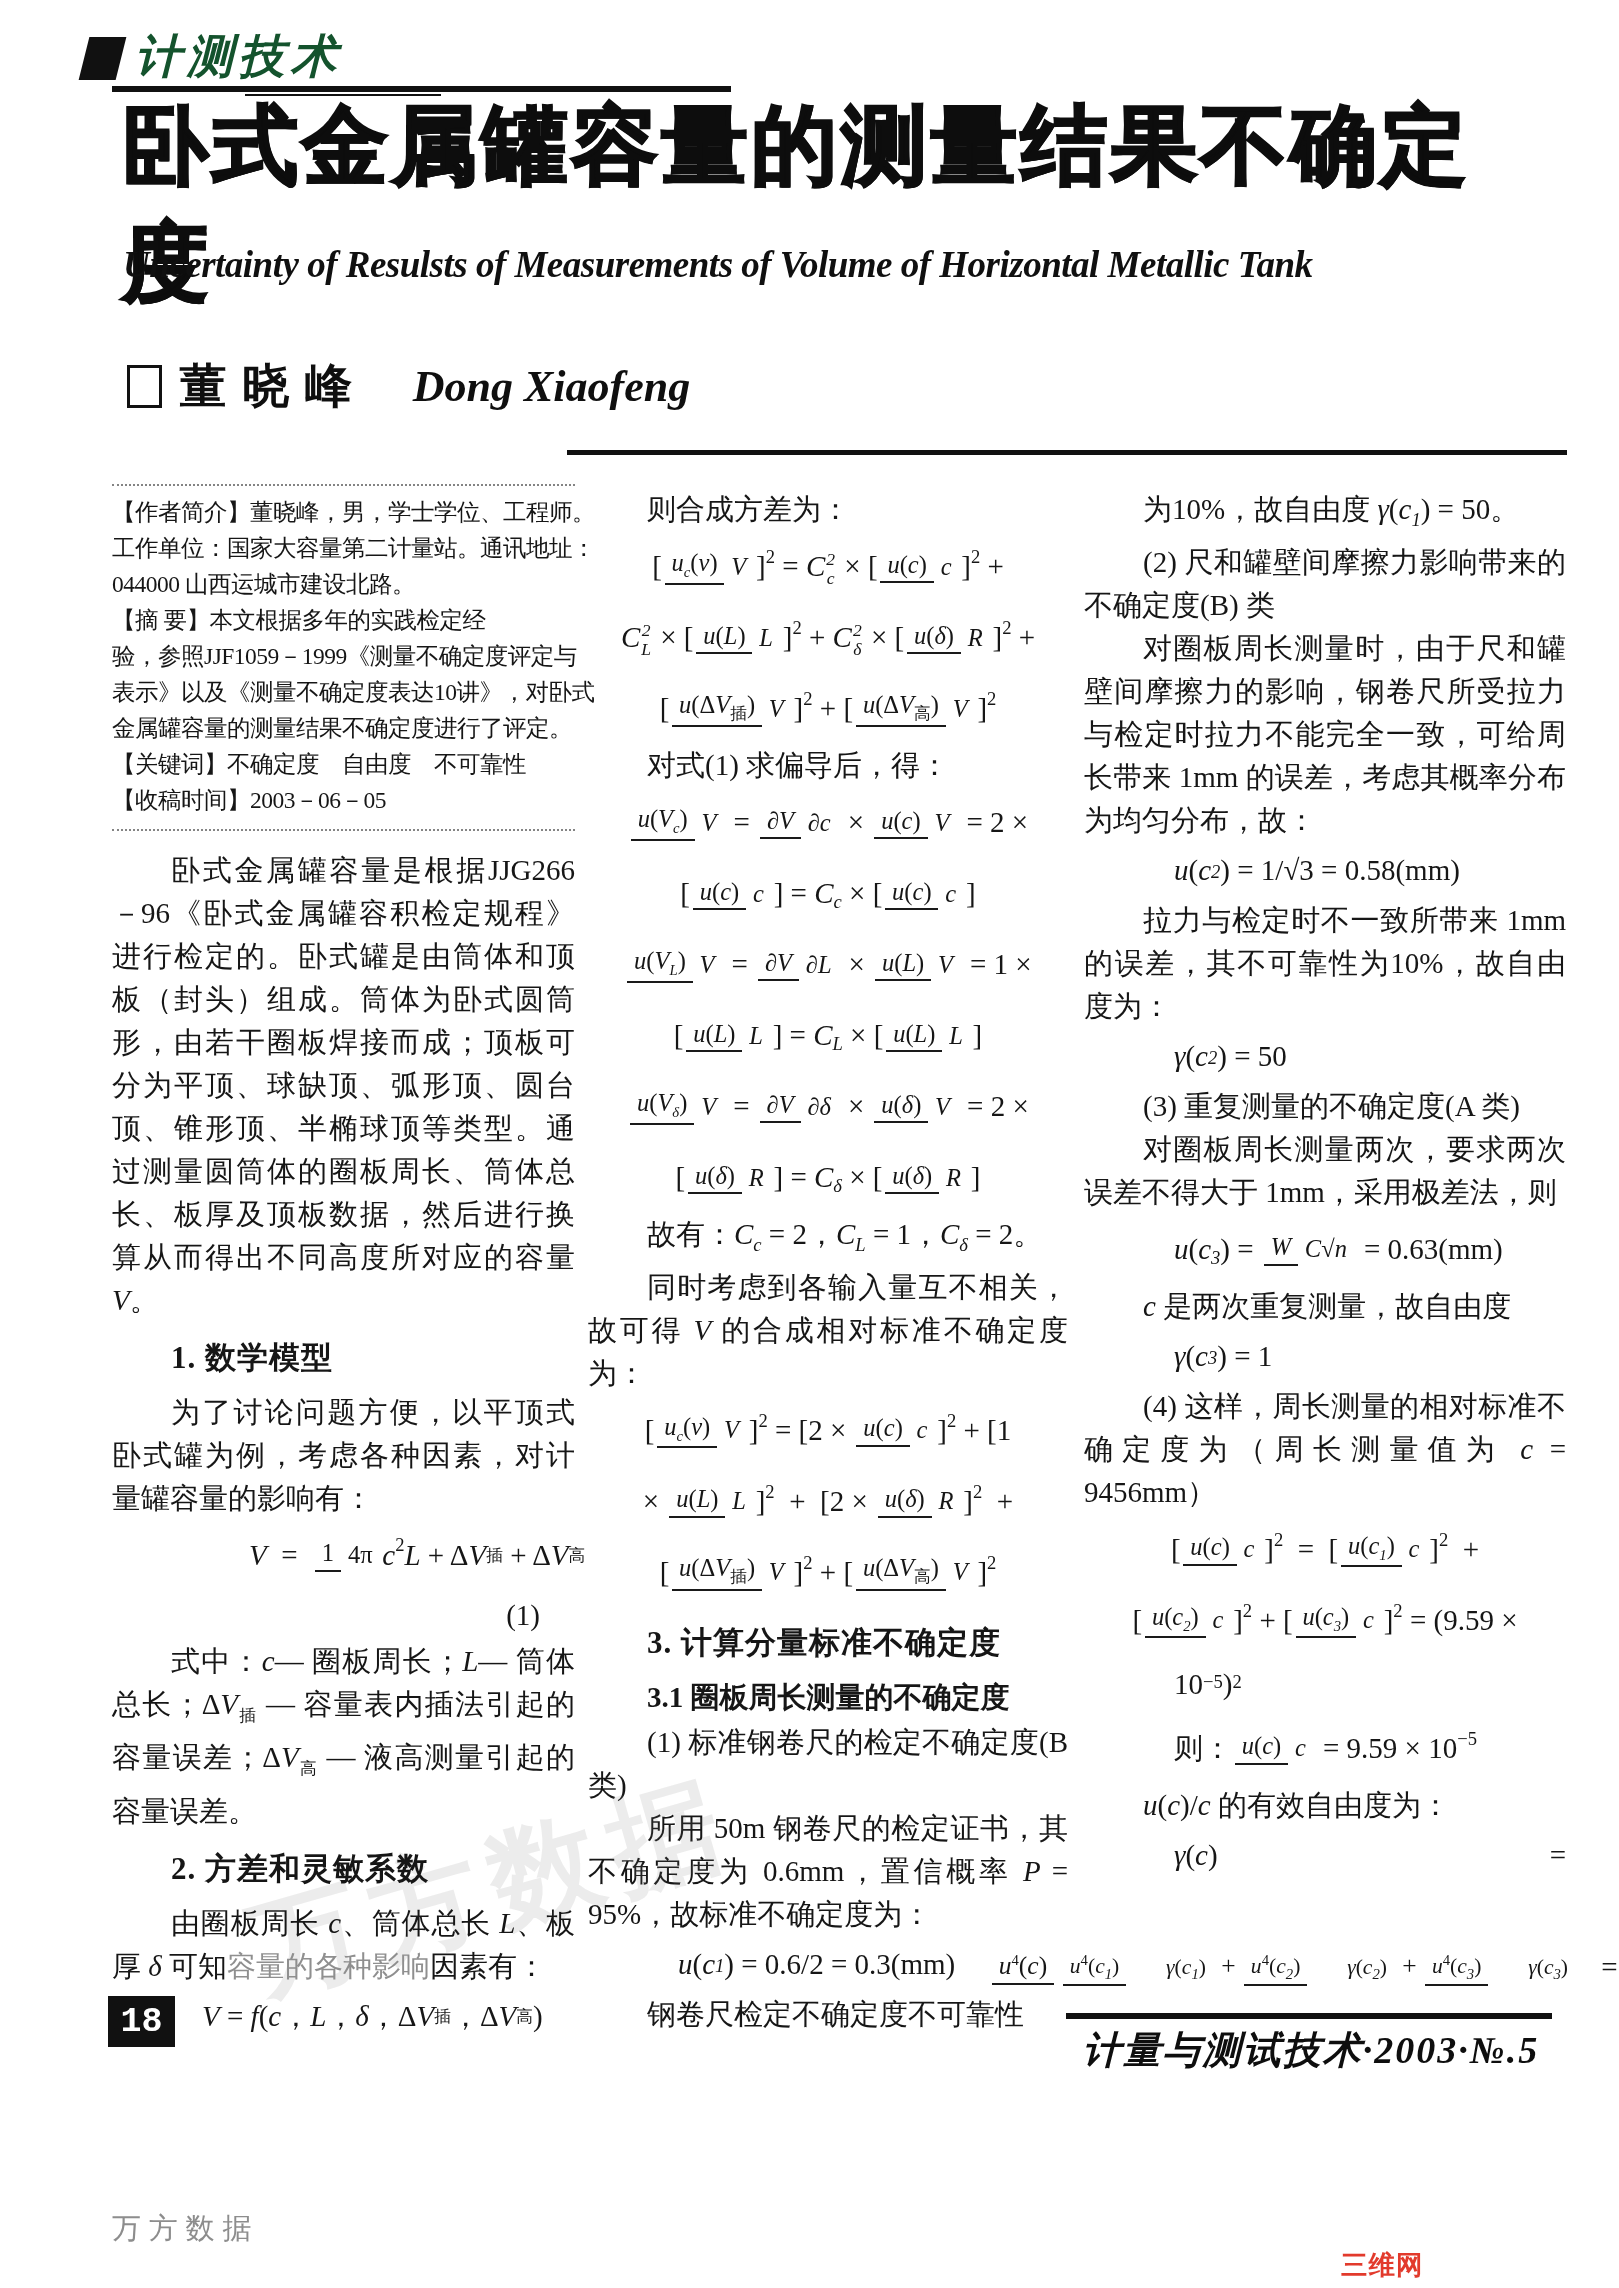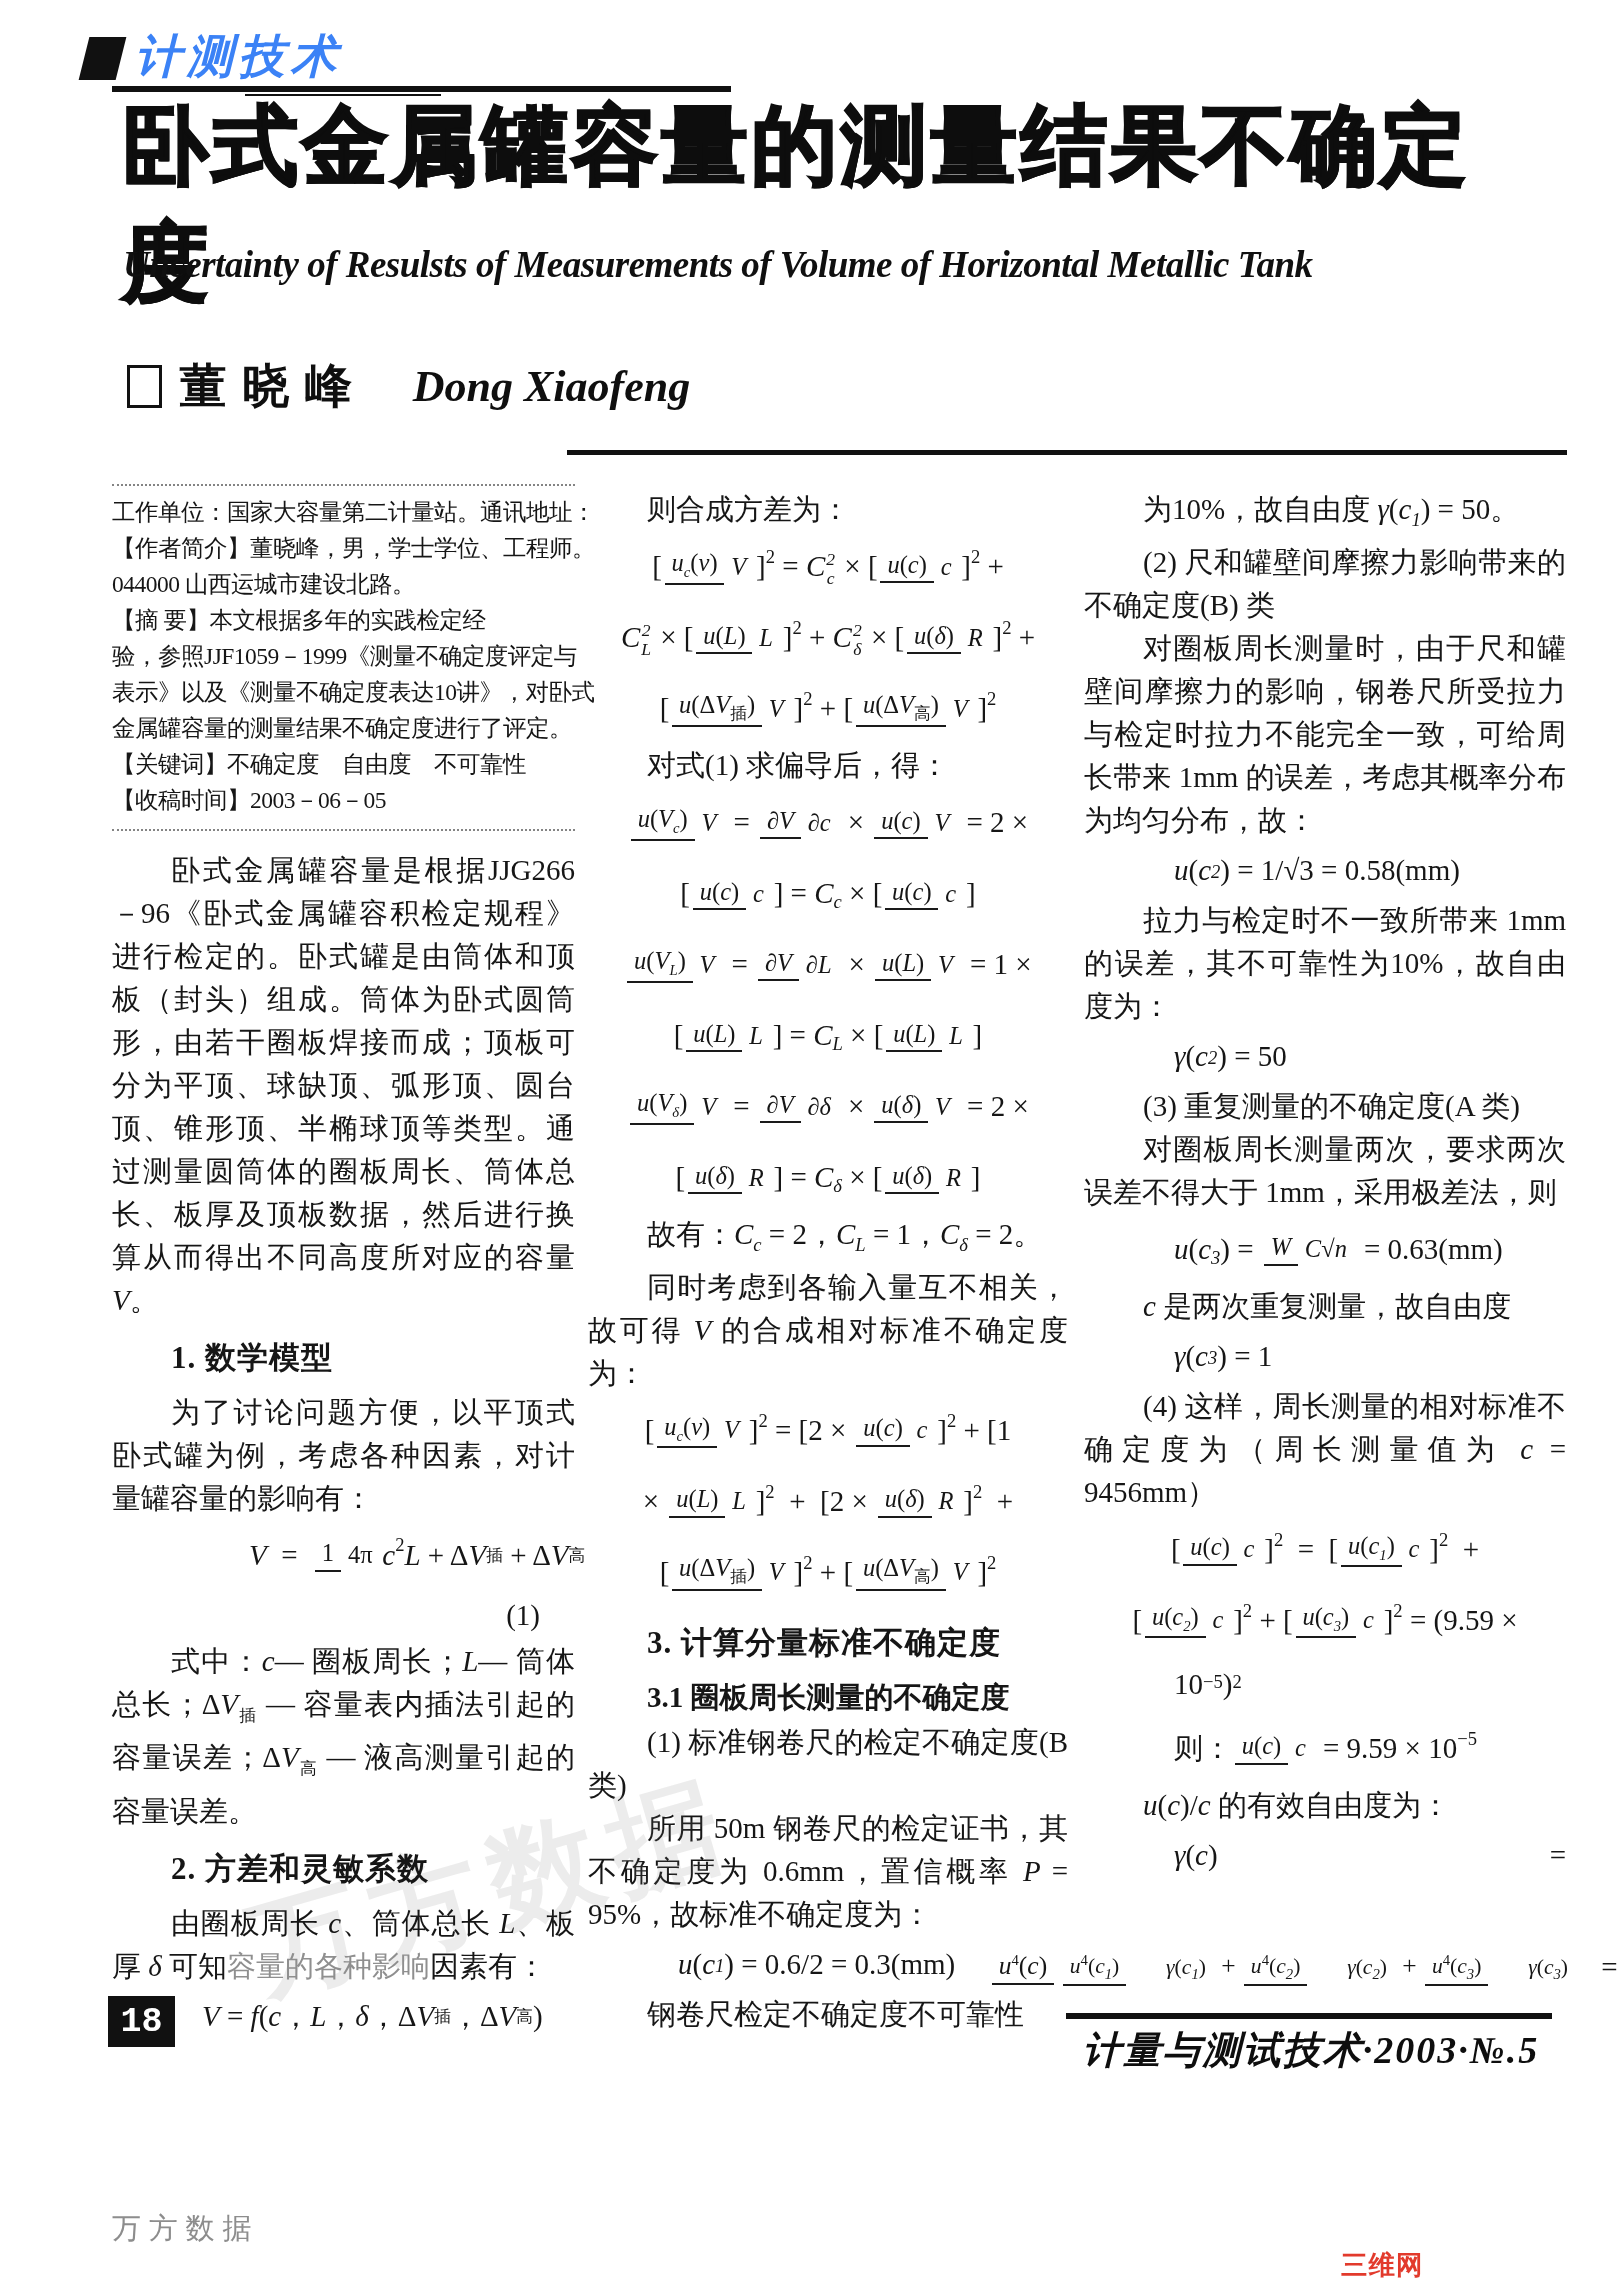--- a/index.html
+++ b/index.html
@@ -2,21 +2,21 @@
 <html><head>
 <meta charset="utf-8">
 <style>
   html,body{margin:0;padding:0;background:#d8d8d8;}
   #page{position:relative;width:1619px;height:2289px;background:#ffffff;overflow:hidden;
         font-family:"Liberation Serif",serif;color:#161616;}
   
   .hdr-square{position:absolute;left:84px;top:37px;width:37px;height:43px;background:#111;
               transform:skewX(-14deg);}
   .hdr-label{position:absolute;left:135px;top:25.5px;font-size:46px;font-weight:800;font-style:italic;
-             letter-spacing:5.9px;color:#3b82f6;}
+             letter-spacing:5.9px;color:#14532d;}
   .hdr-rule{position:absolute;left:112px;top:86px;width:619px;height:5.9px;background:#111;}
   .hdr-rule2{position:absolute;left:245px;top:94px;width:196px;height:2px;background:#111;}
   
   .title-cn{position:absolute;left:122px;top:88px;width:1392px;font-size:86px;font-weight:900;
             letter-spacing:3.9px;color:#0d0d0d;-webkit-text-stroke:2.5px #0d0d0d;
             text-shadow:1px 0 #0d0d0d,0 1px #0d0d0d,1px 1px #0d0d0d;}
   .title-en{position:absolute;left:123px;top:243px;width:1451px;font-size:37px;font-weight:700;
             font-style:italic;letter-spacing:-0.5px;color:#101010;}
   
   .author-row{position:absolute;left:127px;top:335px;display:flex;align-items:center;margin-top:20px;}
@@ -97,22 +97,22 @@
     <div class="author-en">Dong Xiaofeng</div>
   </div>
 
   <div class="top-rule"></div>
 
   <div class="stamp">万方数据</div>
 
   <div class="col" id="col1">
     <div class="dotted"></div>
     <div class="meta">
+      <div class="meta-line">【作者简介】董晓峰，男，学士学位、工程师。</div>
       <div class="meta-line">工作单位：国家大容量第二计量站。通讯地址：</div>
-      <div class="meta-line">【作者简介】董晓峰，男，学士学位、工程师。</div>
       <div class="meta-line">044000 山西运城市建设北路。</div>
       <div class="meta-line">【摘 要】本文根据多年的实践检定经</div>
       <div class="meta-line">验，参照JJF1059－1999《测量不确定度评定与</div>
       <div class="meta-line">表示》以及《测量不确定度表达10讲》，对卧式</div>
       <div class="meta-line">金属罐容量的测量结果不确定度进行了评定。</div>
       <div class="meta-line">【关键词】不确定度　自由度　不可靠性</div>
       <div class="meta-line">【收稿时间】2003－06－05</div>
     </div>
     <div class="dotted" style="margin-top:11.8px;margin-bottom:17.6px;"></div>
 

